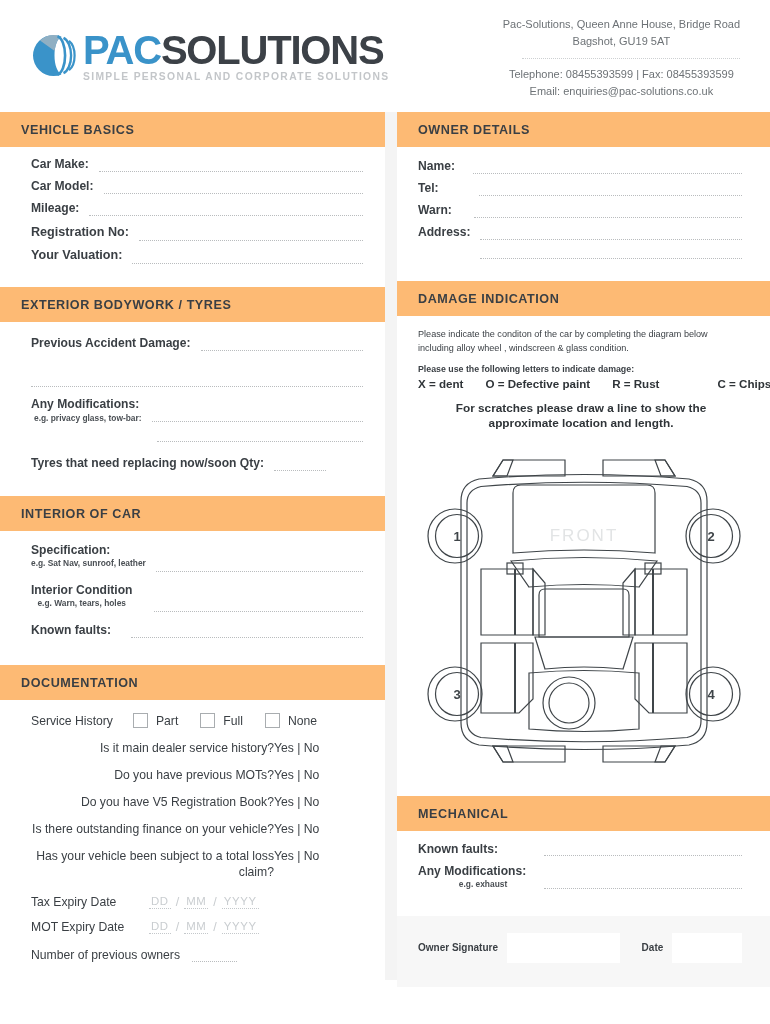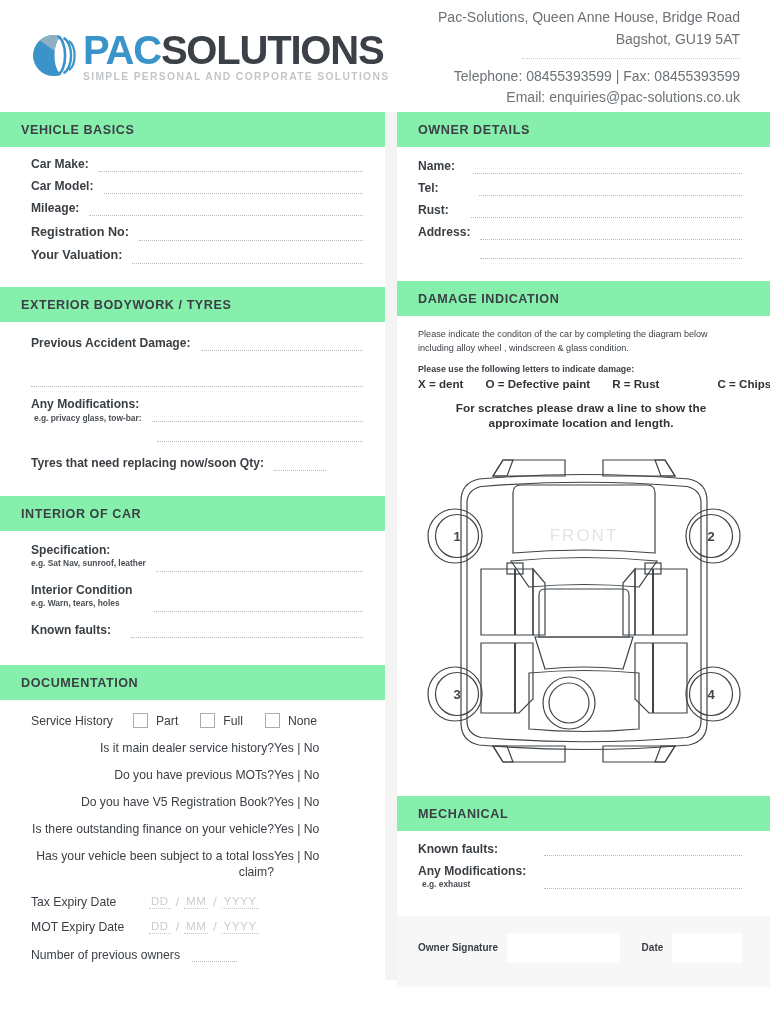--- a/index.html
+++ b/index.html
@@ -15,46 +15,46 @@
   
   .masthead{height:112px;display:flex;align-items:center;padding:0 30px 0 30px;box-sizing:border-box;}
   .logo-wrap{display:flex;align-items:center;flex:0 0 auto;}
   .logo-mark{width:47px;height:47px;position:relative;margin-right:6px;flex:0 0 auto;}
   .logo-text{line-height:1;}
   .logo-main{font-size:40px;font-weight:bold;letter-spacing:-1.2px;}
   .logo-pac{color:#3a93c9;}
   .logo-sol{color:#3c4147;}
   .logo-tag{font-size:10.3px;letter-spacing:1.35px;color:#c3c6c9;margin-top:2px;font-weight:bold;}
 
-  .contact{margin-left:auto;text-align:right;font-size:14px;color:#6d7276;line-height:1.55;padding-top:4px;}
+  .contact{margin-left:auto;text-align:center;font-size:11px;color:#6d7276;line-height:1.55;padding-top:4px;}
   .contact .rule{border-top:1px dotted #cdd0d2;margin:7px 0 7px auto;width:218px;}
 
   
   .titlebar{background:#343a40;height:44px;display:flex;align-items:center;padding-left:31px;box-sizing:border-box;}
   .titlebar .t{color:#ffffff;font-size:18.5px;font-weight:bold;letter-spacing:0.1px;}
 
   
   .columns{display:flex;height:868px;}
   .col-left{width:385px;box-sizing:border-box;}
   .gutter{width:12px;background:#f4f4f4;}
   .col-right{width:373px;box-sizing:border-box;}
 
-  .sec-head{background:#86efac;padding:11px 0 10px 21px;font-size:12.6px;font-weight:bold;letter-spacing:0.55px;color:#3a3f44;}
+  .sec-head{background:#fdba74;padding:11px 0 10px 21px;font-size:12.6px;font-weight:bold;letter-spacing:0.55px;color:#3a3f44;}
 
   .sec-body{padding:10px 22px 6px 31px;}
   .sec-body.right{padding:10px 28px 6px 21px;}
 
   
   .row{display:flex;align-items:flex-end;margin-bottom:7px;}
   .row .lab{font-size:12.1px;font-weight:bold;color:#3a3f44;white-space:nowrap;line-height:1.25;}
   .row .lab.reg{font-size:12.6px;}
   .row .dots{flex:1;border-bottom:1px dotted #b9bcbe;margin-left:10px;height:11px;}
   .row .dots.tiny{flex:0 0 52px;}
 
-  .sub{font-size:8.4px;font-weight:bold;color:#4a4f54;line-height:1.1;}
+  .sub{font-size:8.4px;font-weight:bold;color:#4a4f54;line-height:1.1;text-align:center;}
   .labblock{display:flex;flex-direction:column;}
 
   .fullrule{border-bottom:1px dotted #b9bcbe;height:11px;margin:0 0 10px 0;}
 
   
   .doc-body{padding:13px 22px 8px 31px;}
   .svc{display:flex;align-items:center;margin-bottom:13px;}
   .svc .lab{font-size:12.2px;color:#3a3f44;margin-right:20px;}
   .cbx{width:15px;height:15px;border:1px solid #a9adb0;background:#fff;margin-right:8px;box-sizing:border-box;}
   .cbopt{display:flex;align-items:center;margin-right:22px;font-size:12.2px;color:#3a3f44;}
@@ -272,21 +272,21 @@
       <div class="sec-body right" style="padding-top:12px;">
         <div class="row">
           <div class="lab">Name:</div>
           <div class="dots" style="margin-left:18px;"></div>
         </div>
         <div class="row">
           <div class="lab">Tel:</div>
           <div class="dots" style="margin-left:40px;"></div>
         </div>
         <div class="row">
-          <div class="lab">Rust:</div>
+          <div class="lab">Warn:</div>
           <div class="dots" style="margin-left:22px;"></div>
         </div>
         <div class="row">
           <div class="lab">Address:</div>
           <div class="dots" style="margin-left:10px;"></div>
         </div>
         <div style="display:flex;margin-top:5px;">
           <div style="width:62px;"></div>
           <div class="fullrule" style="flex:1;"></div>
         </div>

